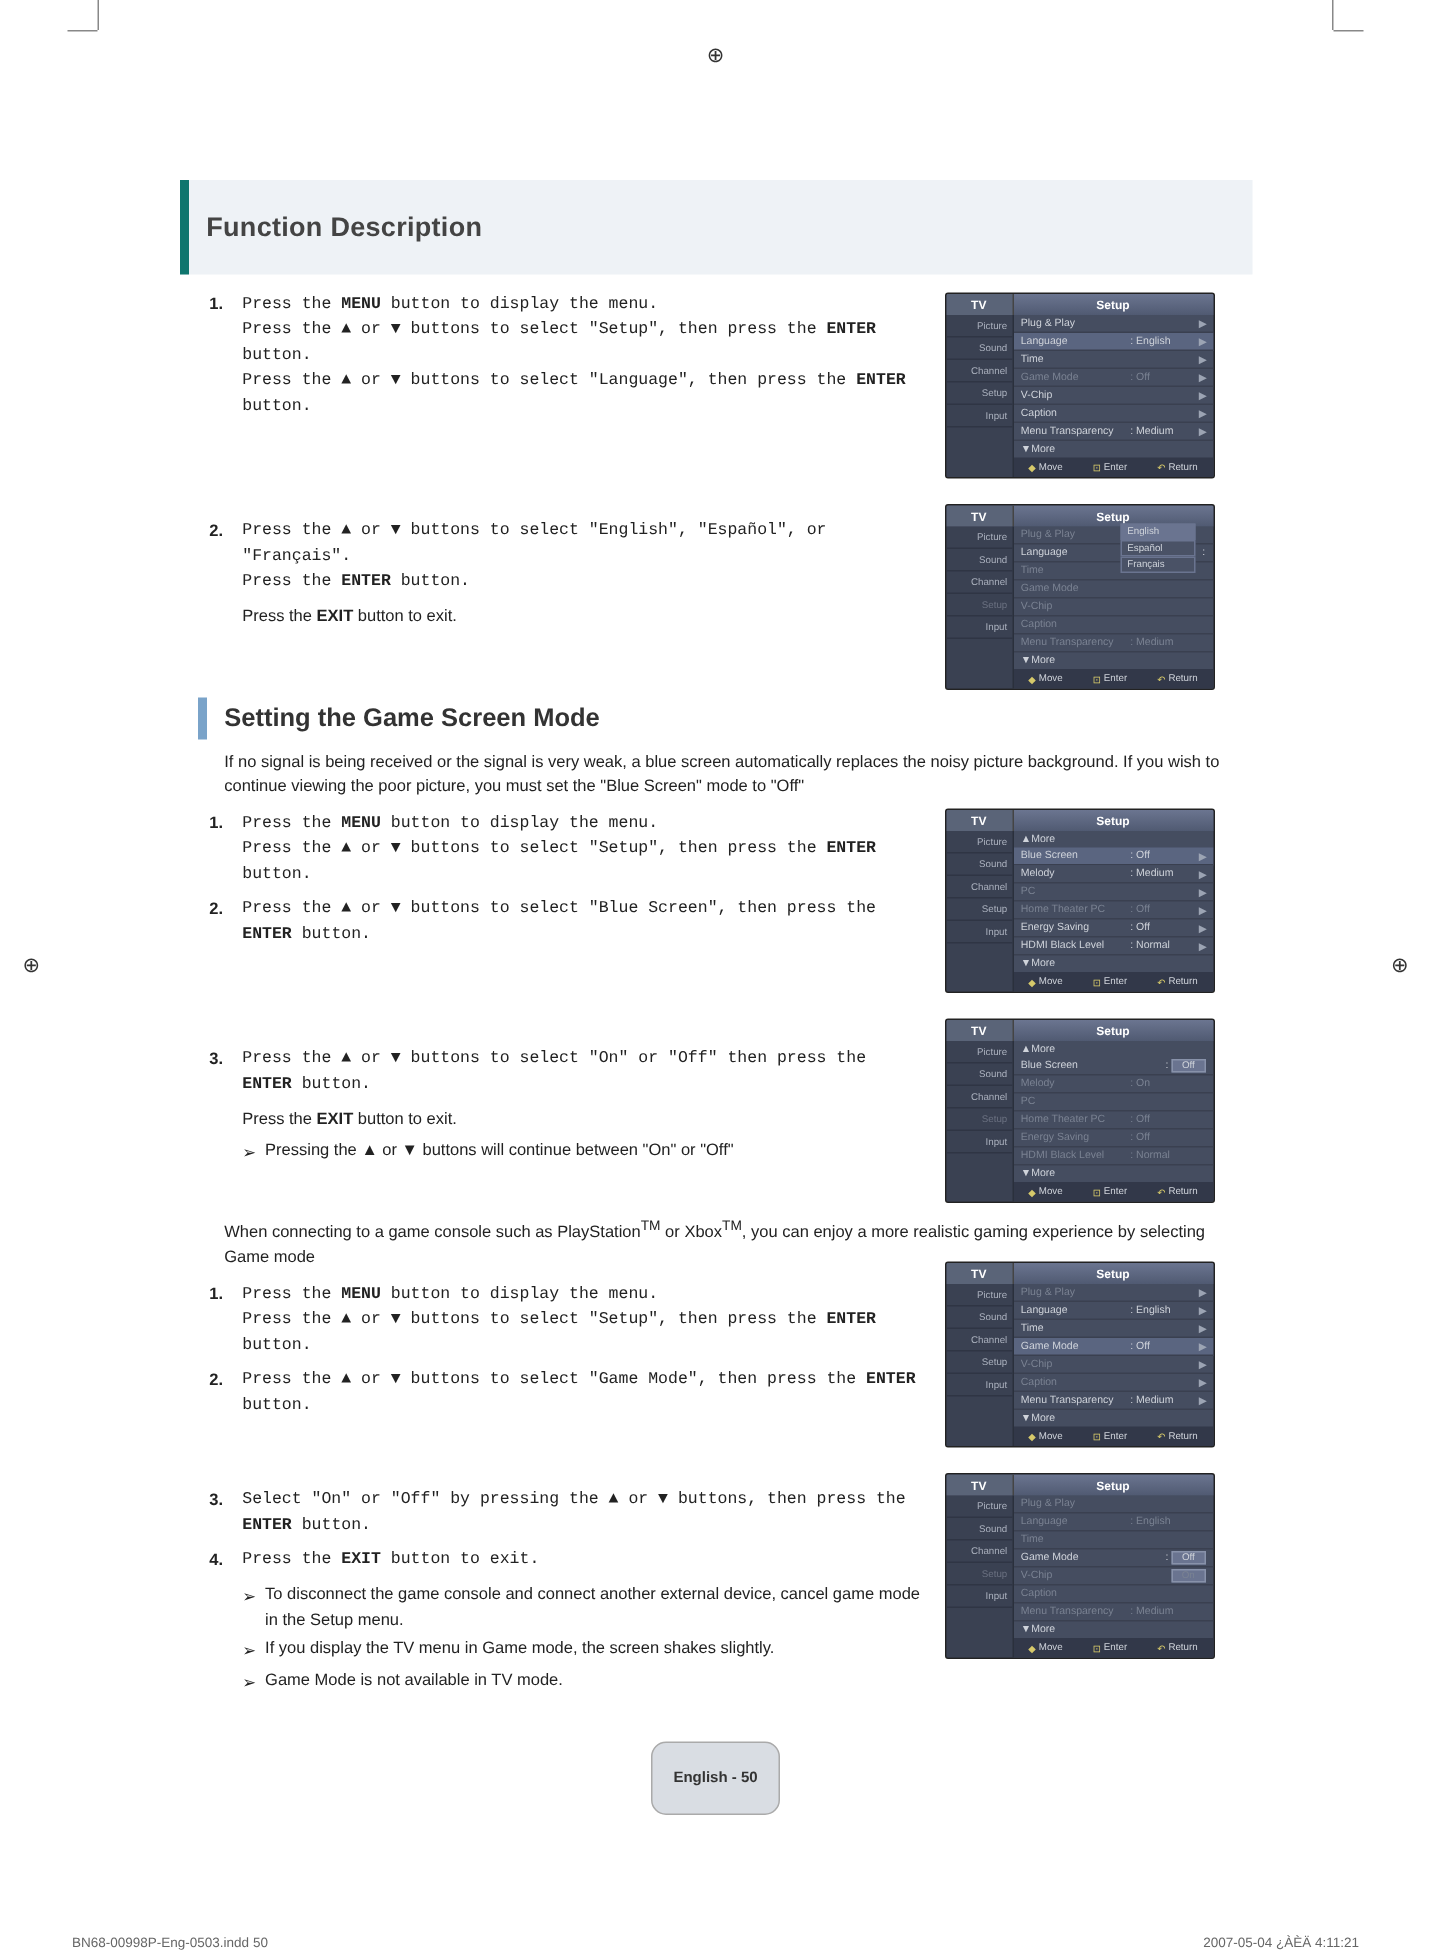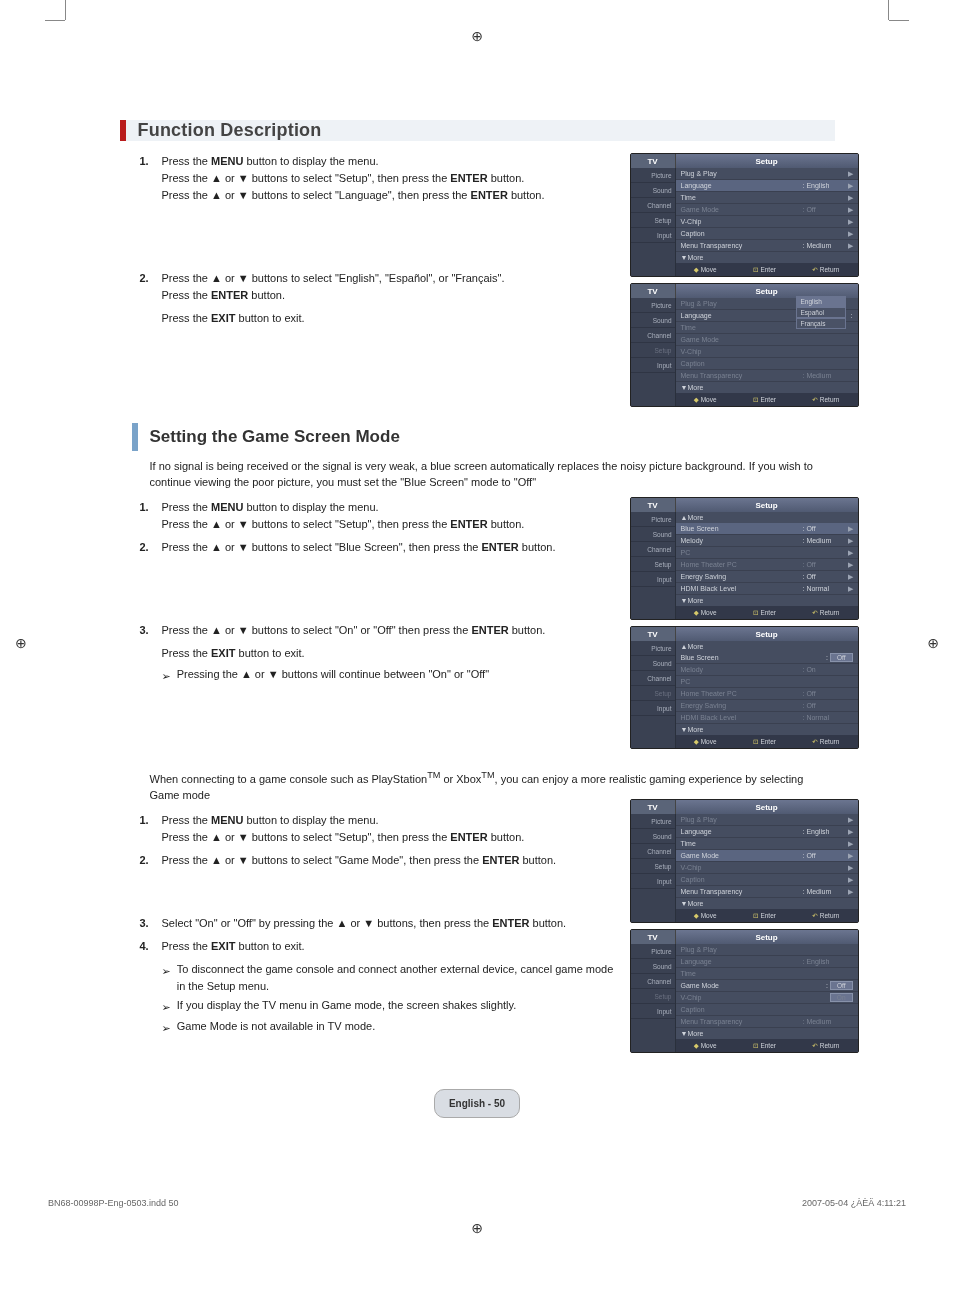--- a/index.html
+++ b/index.html
@@ -21,60 +21,60 @@
   .reg { position: absolute; font-size: 14px; color: #333; }
   .reg-top { top: 28px; left: 50%; transform: translateX(-50%); }
   .reg-left { top: 635px; left: 15px; }
   .reg-right { top: 635px; right: 15px; }
   .page {
     width: 715px;
     margin: 90px auto 0;
     position: relative;
   }
   .sec-head {
-    border-left: 6px solid #b91c1c;
+    border-left: 6px solid #0f766e;
     background: #eef2f6;
-    padding: 0 12px;
+    padding: 21px 12px;
     font-size: 18px;
     font-weight: bold;
     color: #444;
     margin-bottom: 12px;
     letter-spacing: .2px;
   }
   .sub-head {
     border-left: 6px solid #7aa3c9;
     padding: 4px 12px;
     font-size: 17px;
     font-weight: bold;
     color: #333;
     margin: 10px 0 8px 12px;
   }
   .content { margin-left: 20px; }
   .intro { font-size: 11px; line-height: 1.45; margin-bottom: 8px; margin-left: 10px; }
   ol.steps { list-style: none; }
   ol.steps > li { display: flex; font-size: 11px; line-height: 1.55; margin-bottom: 6px; }
   ol.steps > li .num { font-weight: bold; width: 22px; flex: none; }
-  ol.steps > li .txt { flex: 1; padding-right: 220px; }
+  ol.steps > li .txt { flex: 1; padding-right: 220px; font-family: Liberation Mono, monospace; }
   .sub-step { margin-left: 22px; font-size: 11px; line-height: 1.55; padding-right: 220px; margin-bottom: 4px; }
   .note-line { display:flex; margin-left: 22px; font-size: 11px; line-height: 1.55; padding-right: 220px; margin-bottom:2px;}
   .note-line .arrow-ico { margin-right:6px; margin-top:2px; }
   .gap { height: 60px; }
   .gap-sm { height: 40px; }
   .b { font-weight: bold; }
 
   
   .osd-stack { position: absolute; right: 0; width: 205px; }
   .osd {
-    width: 229px;
+    width: 180px;
     background: #3a4152;
     border: 1px solid #222;
     border-radius: 2px;
     font-size: 8px;
     color: #cfd3da;
-    margin-bottom: 6px;
+    margin-bottom: 17px;
     overflow: hidden;
   }
   .osd-hdr { display: flex; height: 14px; background: #5a6478; }
   .osd-hdr .tv { width: 45px; background: #5a6478; color:#fff; font-weight:bold; font-size:8px; display:flex;align-items:center;justify-content:center; border-right:1px solid #444;}
   .osd-hdr .ttl { flex:1; background: linear-gradient(#6b7590,#505a72); color:#fff; font-weight:bold; font-size:8px; display:flex;align-items:center;justify-content:center;}
   .osd-body { display:flex; }
   .osd-side { width:45px; background:#3a4152; border-right:1px solid #2a303c;}
   .osd-side .s-item { height:15px; display:flex; align-items:center; justify-content:flex-end; padding-right:3px; font-size:6.5px; color:#aab0bd; border-bottom:1px solid #2f3544;}
   .osd-side .s-item.dim { color:#6a7080; }
   .osd-main { flex:1; background:#454d60; }
@@ -90,21 +90,21 @@
   .osd-ftr span { display:flex;align-items:center; gap:2px;}
   .yel { color:#d6c96a; }
   .lang-drop { position:absolute; right:12px; top:12px; width:50px; }
   .lang-drop div { background:#4a5266; border:1px solid #6a7490; font-size:6.5px; padding:1px 4px; color:#cfd3da;}
   .lang-drop div.hl { background:#6a7490; }
 
   .page-foot {
     margin-top: 30px;
     text-align:center;
   }
-  .pill { display:inline-block; background:#d9dde3; border:1px solid #aaa; border-radius:10px; padding:8px 14px; font-size:10px; font-weight:bold; color:#333;}
+  .pill { display:inline-block; background:#d9dde3; border:1px solid #aaa; border-radius:10px; padding:18px 14px; font-size:10px; font-weight:bold; color:#333;}
   .doc-foot { display:flex; justify-content:space-between; font-size:9px; color:#666; margin:80px 48px 0;}
   .reg-foot { font-size:14px; color:#333; margin:12px auto 0; text-align:center;}
 </style>
 </head>
 <body>
 
 <div class="crop-mark cm-tl-h"></div>
 <div class="crop-mark cm-tl-v"></div>
 <div class="crop-mark cm-tr-h"></div>
 <div class="crop-mark cm-tr-v"></div>

